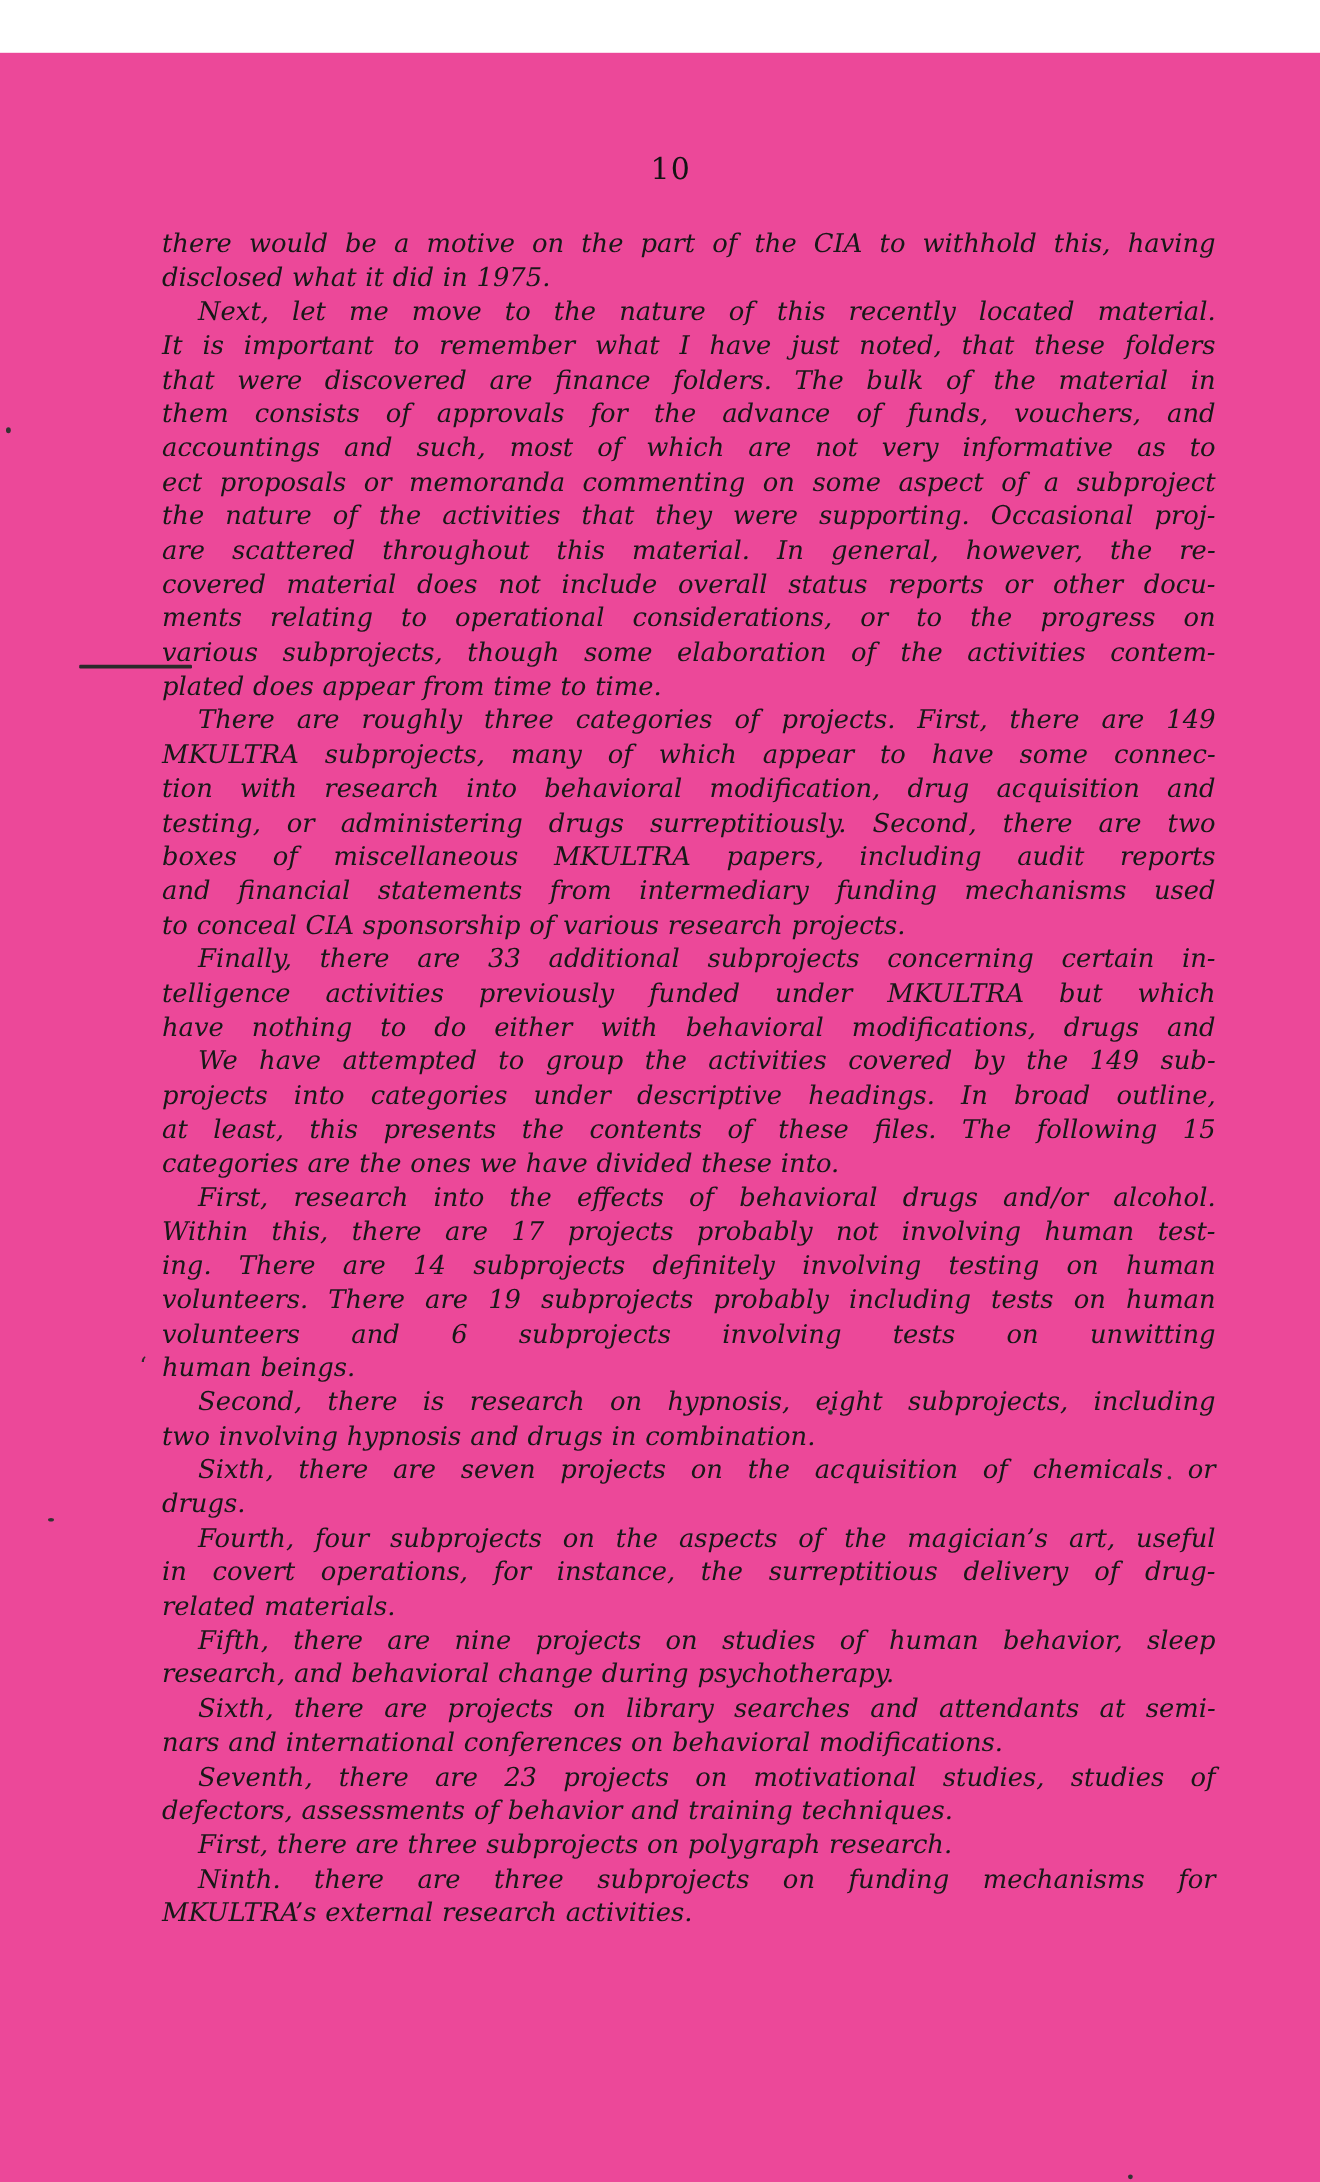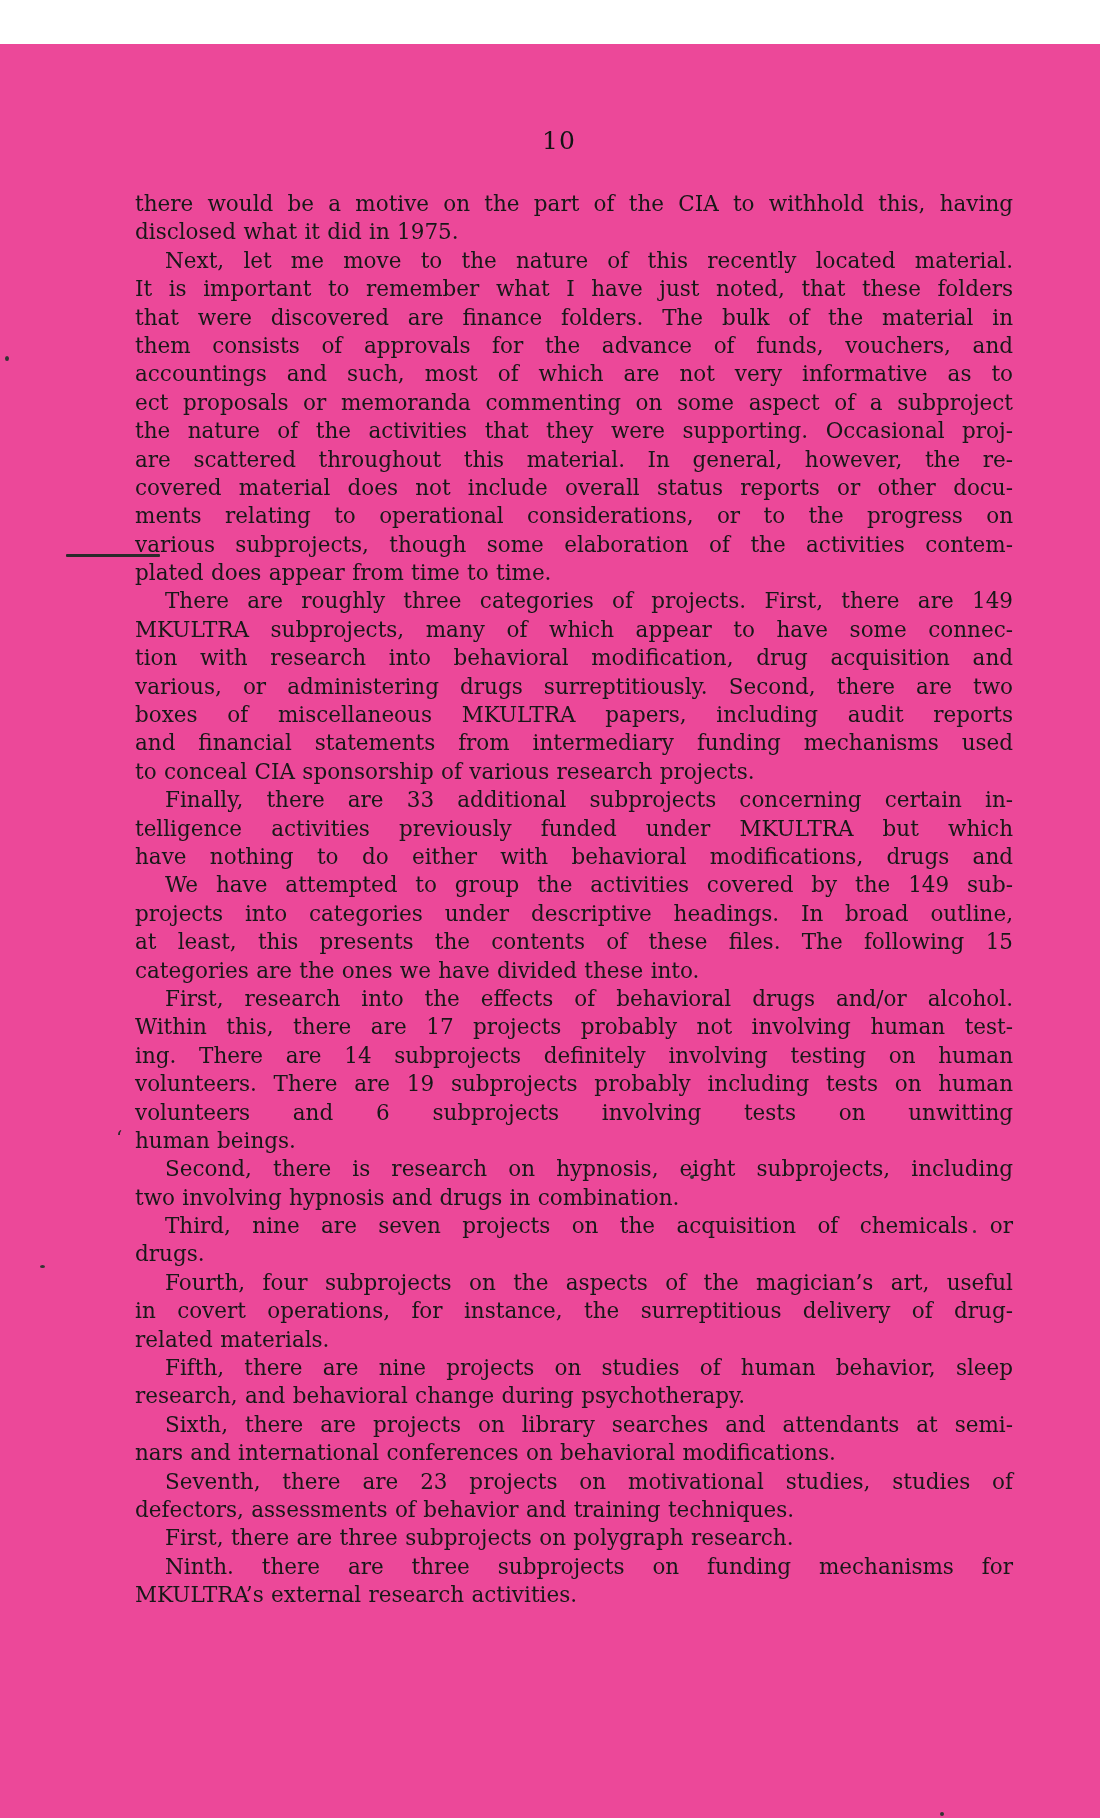--- a/index.html
+++ b/index.html
@@ -34,20 +34,21 @@
     width: 878px;
     font-size: 21.5px;
     line-height: 28.4px;
     word-spacing: 0.5px;
   }
   .line {
     height: 28.4px;
     text-align: justify;
     text-align-last: justify;
     white-space: nowrap;
+    font-style: italic;
   }
   .line.final {
     text-align: center;
     text-align-last: left;
   }
   .line.indent {
     padding-left: 30px;
   }
   
   .mark-dash {
@@ -94,40 +95,40 @@
       <div class="line">ect proposals or memoranda commenting on some aspect of a subproject</div>
       <div class="line">the nature of the activities that they were supporting. Occasional proj-</div>
       <div class="line">are scattered throughout this material. In general, however, the re-</div>
       <div class="line">covered material does not include overall status reports or other docu-</div>
       <div class="line">ments relating to operational considerations, or to the progress on</div>
       <div class="line">various subprojects, though some elaboration of the activities contem-</div>
       <div class="line final">plated does appear from time to time.</div>
       <div class="line indent">There are roughly three categories of projects. First, there are 149</div>
       <div class="line">MKULTRA subprojects, many of which appear to have some connec-</div>
       <div class="line">tion with research into behavioral modification, drug acquisition and</div>
-      <div class="line">various, or administering drugs surreptitiously. Second, there are two</div>
+      <div class="line">testing, or administering drugs surreptitiously. Second, there are two</div>
       <div class="line">boxes of miscellaneous MKULTRA papers, including audit reports</div>
       <div class="line">and financial statements from intermediary funding mechanisms used</div>
       <div class="line final">to conceal CIA sponsorship of various research projects.</div>
       <div class="line indent">Finally, there are 33 additional subprojects concerning certain in-</div>
       <div class="line">telligence activities previously funded under MKULTRA but which</div>
       <div class="line">have nothing to do either with behavioral modifications, drugs and</div>
       <div class="line indent">We have attempted to group the activities covered by the 149 sub-</div>
       <div class="line">projects into categories under descriptive headings. In broad outline,</div>
       <div class="line">at least, this presents the contents of these files. The following 15</div>
       <div class="line final">categories are the ones we have divided these into.</div>
       <div class="line indent">First, research into the effects of behavioral drugs and/or alcohol.</div>
       <div class="line">Within this, there are 17 projects probably not involving human test-</div>
       <div class="line">ing. There are 14 subprojects definitely involving testing on human</div>
       <div class="line">volunteers. There are 19 subprojects probably including tests on human</div>
       <div class="line">volunteers and 6 subprojects involving tests on unwitting</div>
       <div class="line final">human beings.</div>
       <div class="line indent">Second, there is research on hypnosis, eight subprojects, including</div>
       <div class="line final">two involving hypnosis and drugs in combination.</div>
-      <div class="line indent">Third, nine are seven projects on the acquisition of chemicals or</div>
+      <div class="line indent">Sixth, there are seven projects on the acquisition of chemicals or</div>
       <div class="line final">drugs.</div>
       <div class="line indent">Fourth, four subprojects on the aspects of the magician’s art, useful</div>
       <div class="line">in covert operations, for instance, the surreptitious delivery of drug-</div>
       <div class="line final">related materials.</div>
       <div class="line indent">Fifth, there are nine projects on studies of human behavior, sleep</div>
       <div class="line final">research, and behavioral change during psychotherapy.</div>
       <div class="line indent">Sixth, there are projects on library searches and attendants at semi-</div>
       <div class="line final">nars and international conferences on behavioral modifications.</div>
       <div class="line indent">Seventh, there are 23 projects on motivational studies, studies of</div>
       <div class="line final">defectors, assessments of behavior and training techniques.</div>

